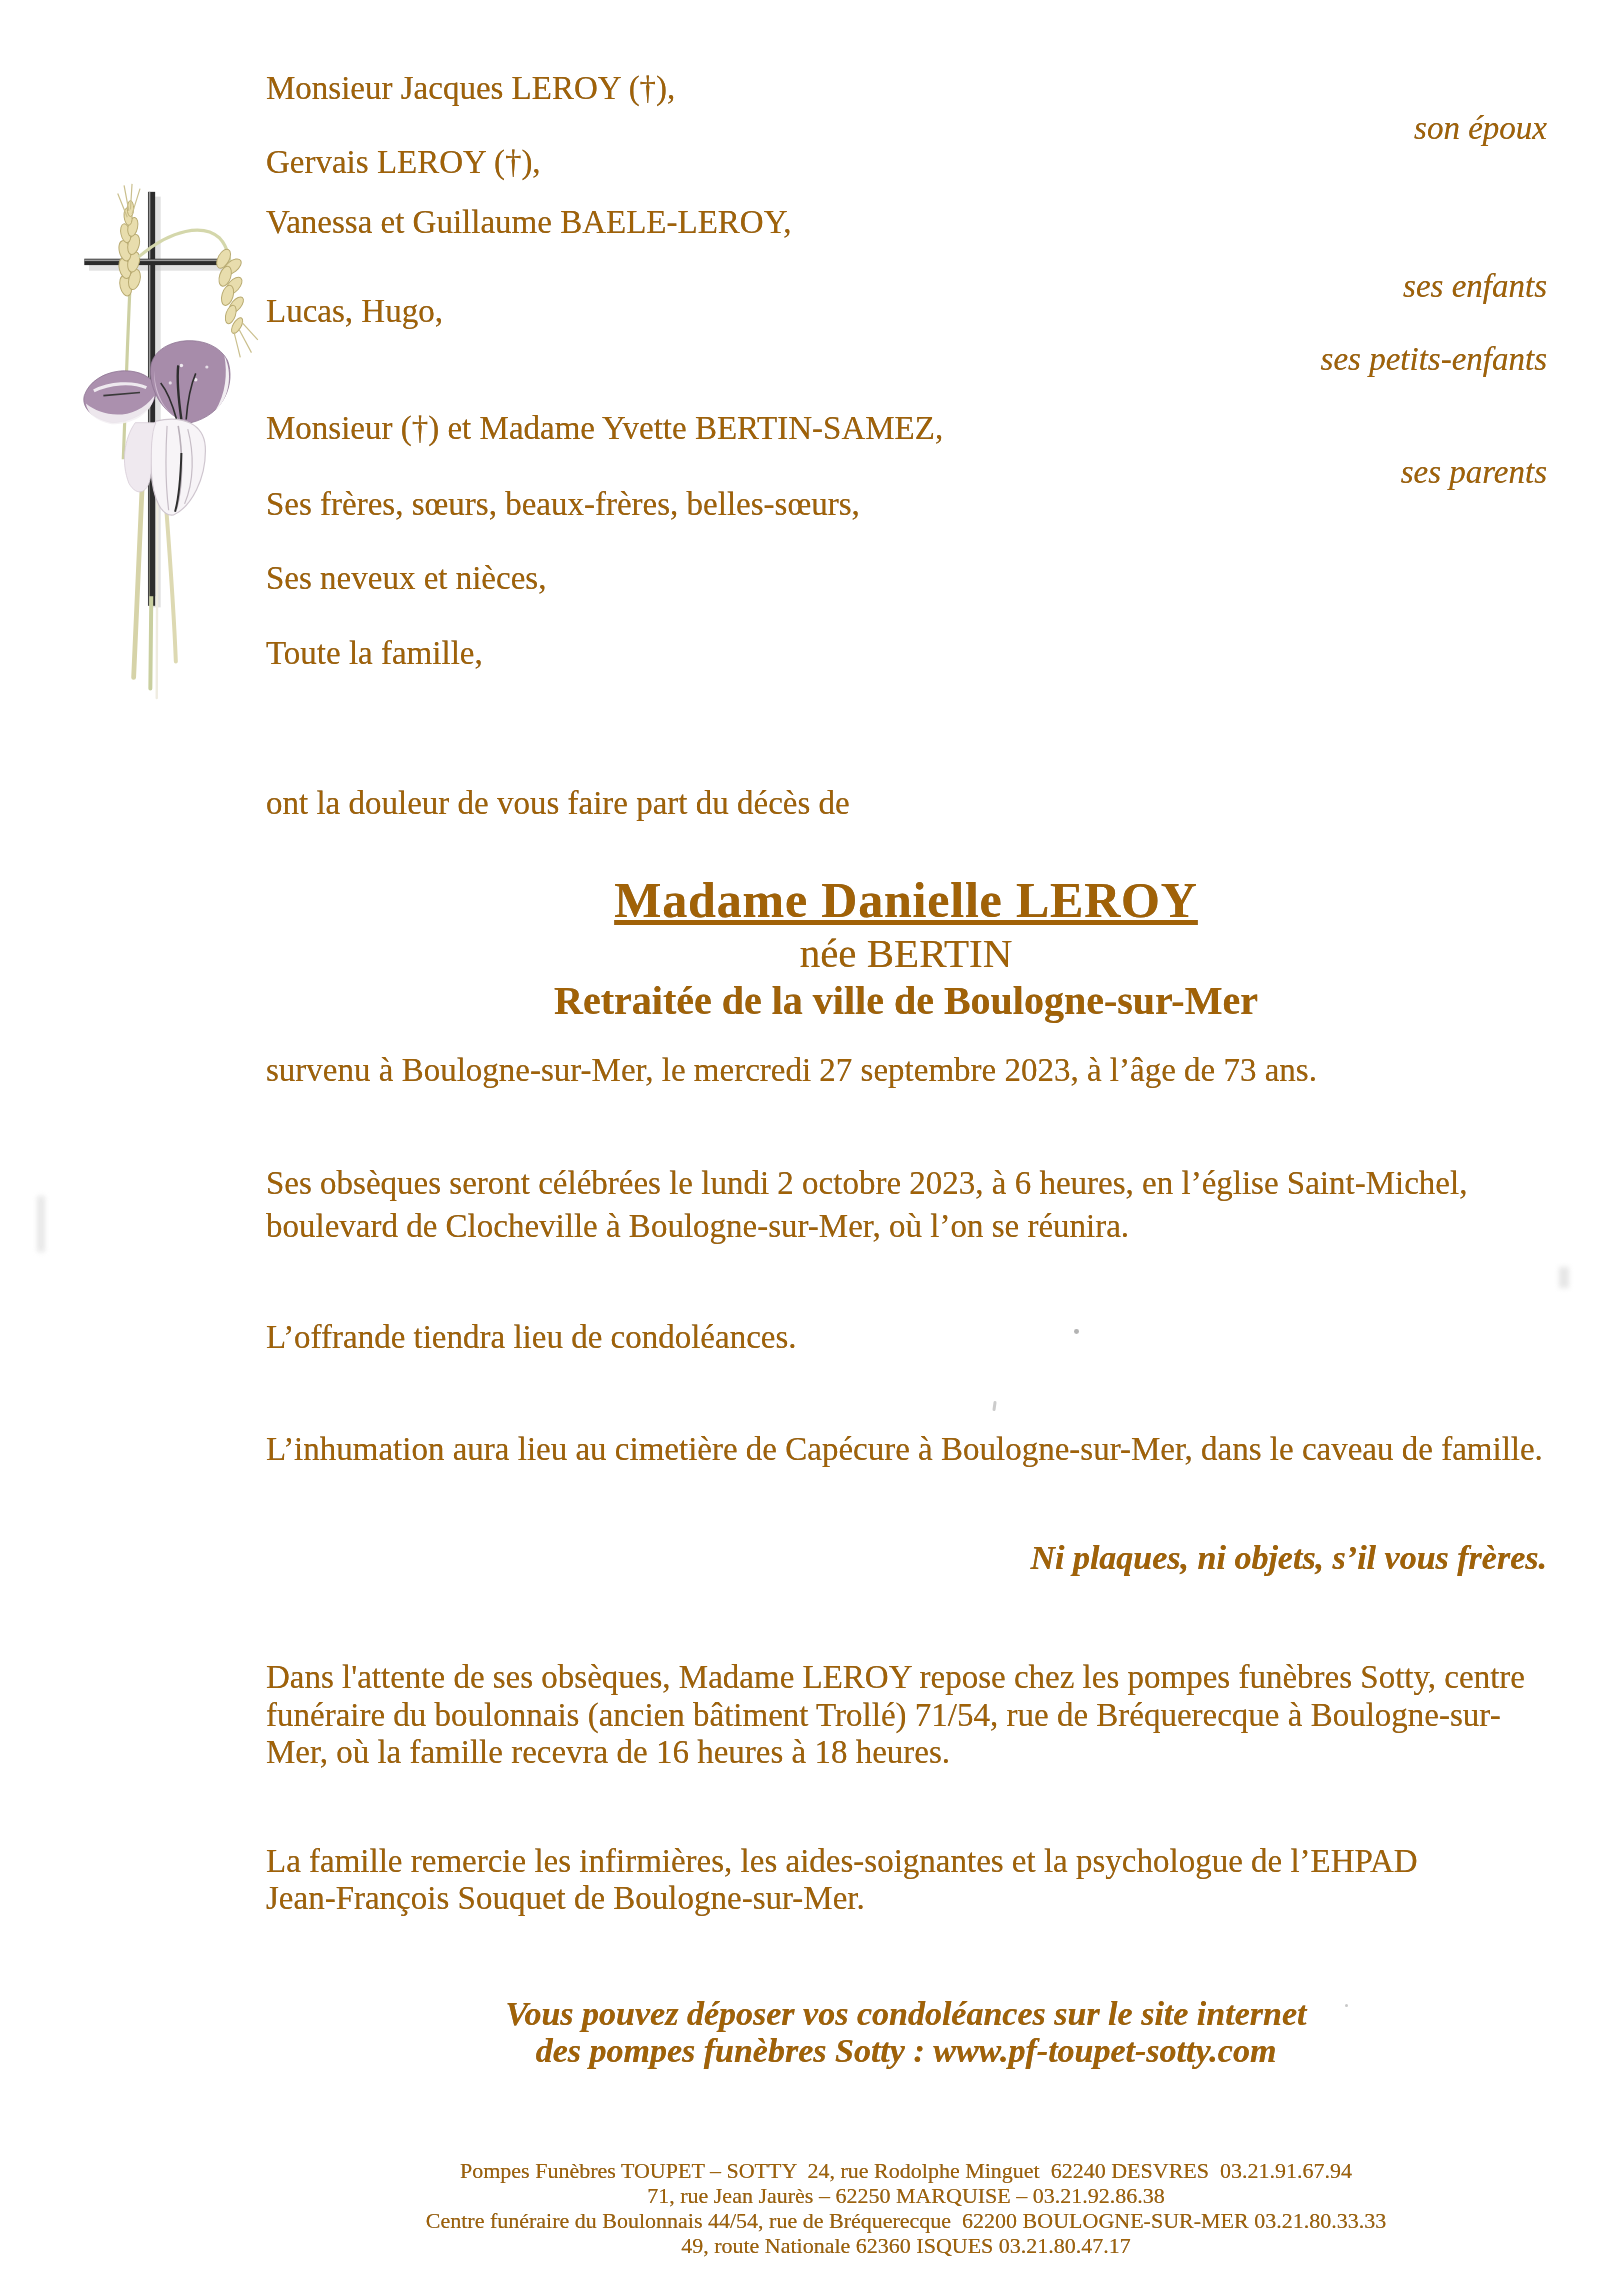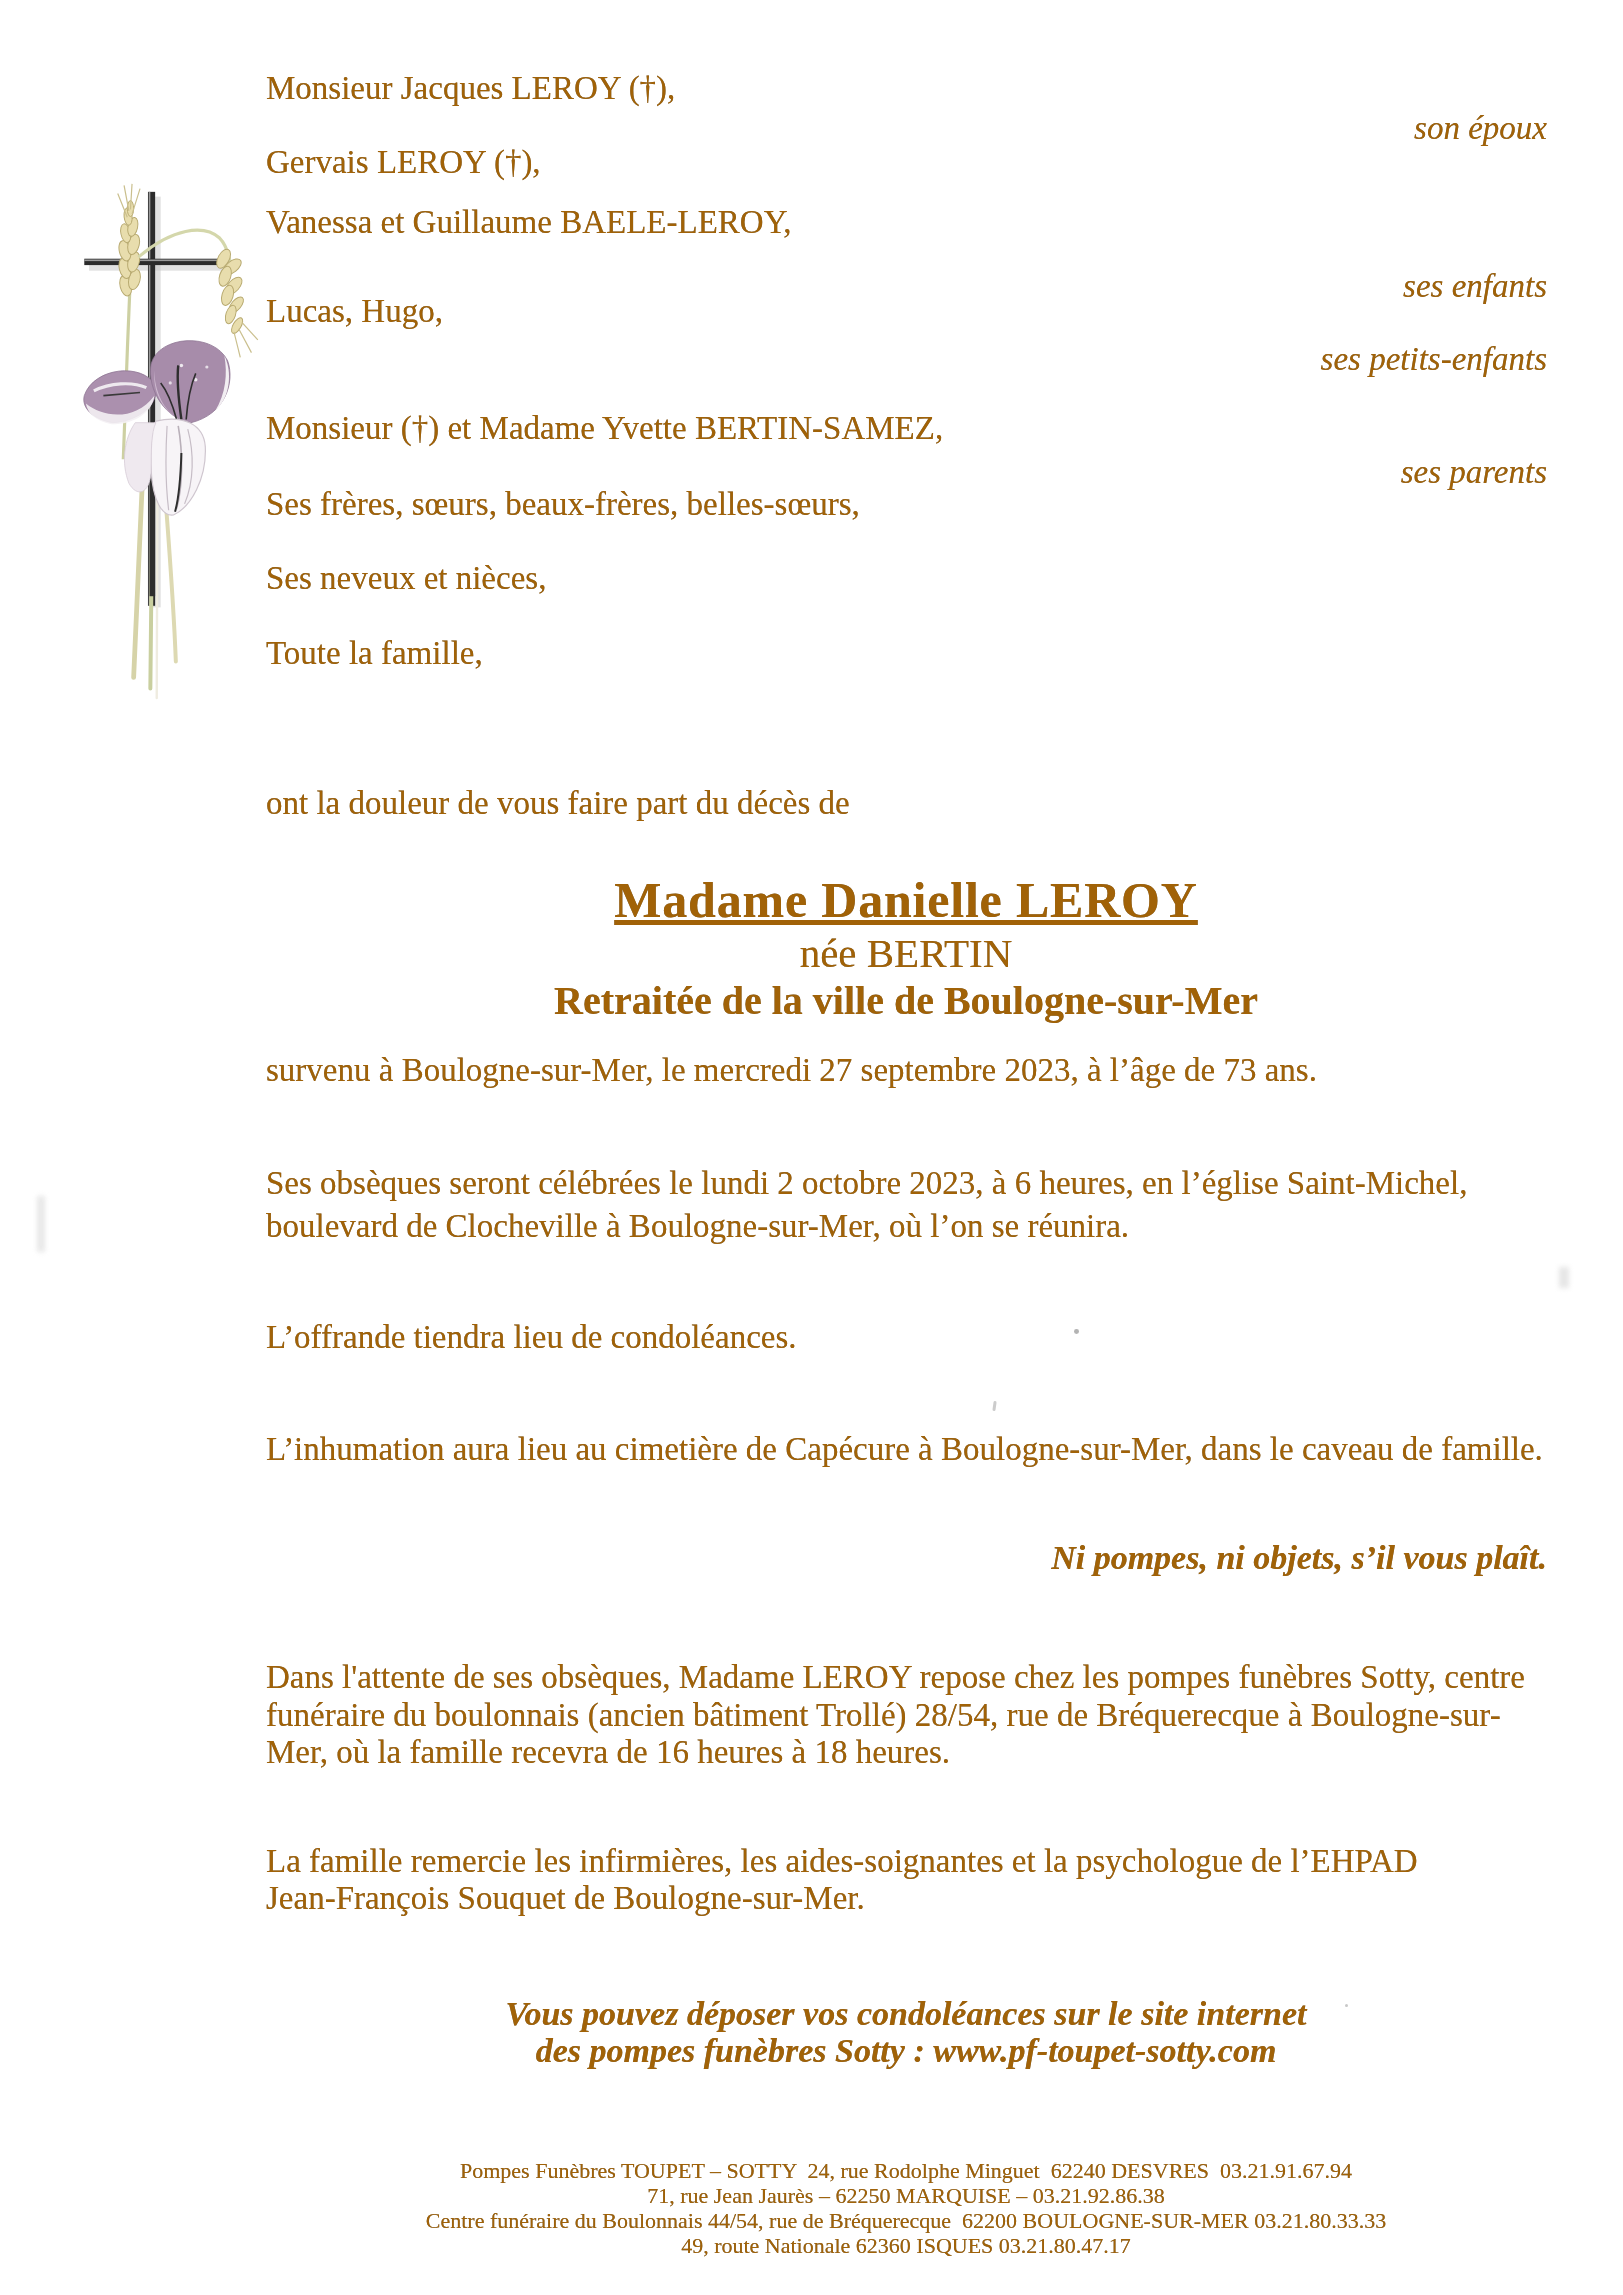--- a/index.html
+++ b/index.html
@@ -145,24 +145,24 @@
 
   <div class="line" style="left:266px;top:1052px">survenu à Boulogne-sur-Mer, le mercredi 27 septembre 2023, à l’âge de 73 ans.</div>
 
   <div class="line" style="left:266px;top:1165px">Ses obsèques seront célébrées le lundi 2 octobre 2023, à 6 heures, en l’église Saint-Michel,</div>
   <div class="line" style="left:266px;top:1208px">boulevard de Clocheville à Boulogne-sur-Mer, où l’on se réunira.</div>
 
   <div class="line" style="left:266px;top:1319px">L’offrande tiendra lieu de condoléances.</div>
 
   <div class="line" style="left:266px;top:1431px">L’inhumation aura lieu au cimetière de Capécure à Boulogne-sur-Mer, dans le caveau de famille.</div>
 
-  <div class="line content-right request" style="top:1538px">Ni pompes, ni objets, s’il vous plaît.</div>
+  <div class="line content-right request" style="top:1538px">Ni plaques, ni objets, s’il vous frères.</div>
 
   <div class="line" style="left:266px;top:1659px">Dans l'attente de ses obsèques, Madame LEROY repose chez les pompes funèbres Sotty, centre</div>
-  <div class="line" style="left:266px;top:1697px">funéraire du boulonnais (ancien bâtiment Trollé) 28/54, rue de Bréquerecque à Boulogne-sur-</div>
+  <div class="line" style="left:266px;top:1697px">funéraire du boulonnais (ancien bâtiment Trollé) 71/54, rue de Bréquerecque à Boulogne-sur-</div>
   <div class="line" style="left:266px;top:1734px">Mer, où la famille recevra de 16 heures à 18 heures.</div>
 
   <div class="line" style="left:266px;top:1880px">Jean-François Souquet de Boulogne-sur-Mer.</div>
   <div class="line" style="left:266px;top:1843px">La famille remercie les infirmières, les aides-soignantes et la psychologue de l’EHPAD</div>
 
   <div class="center-block condol" style="top:1995px">Vous pouvez déposer vos condoléances sur le site internet</div>
   <div class="center-block condol" style="top:2032px">des pompes funèbres Sotty : www.pf-toupet-sotty.com</div>
 
   <div class="center-block footer-line" style="top:2158px">Pompes Funèbres TOUPET – SOTTY  24, rue Rodolphe Minguet  62240 DESVRES  03.21.91.67.94</div>
   <div class="center-block footer-line" style="top:2183px">71, rue Jean Jaurès – 62250 MARQUISE – 03.21.92.86.38</div>

